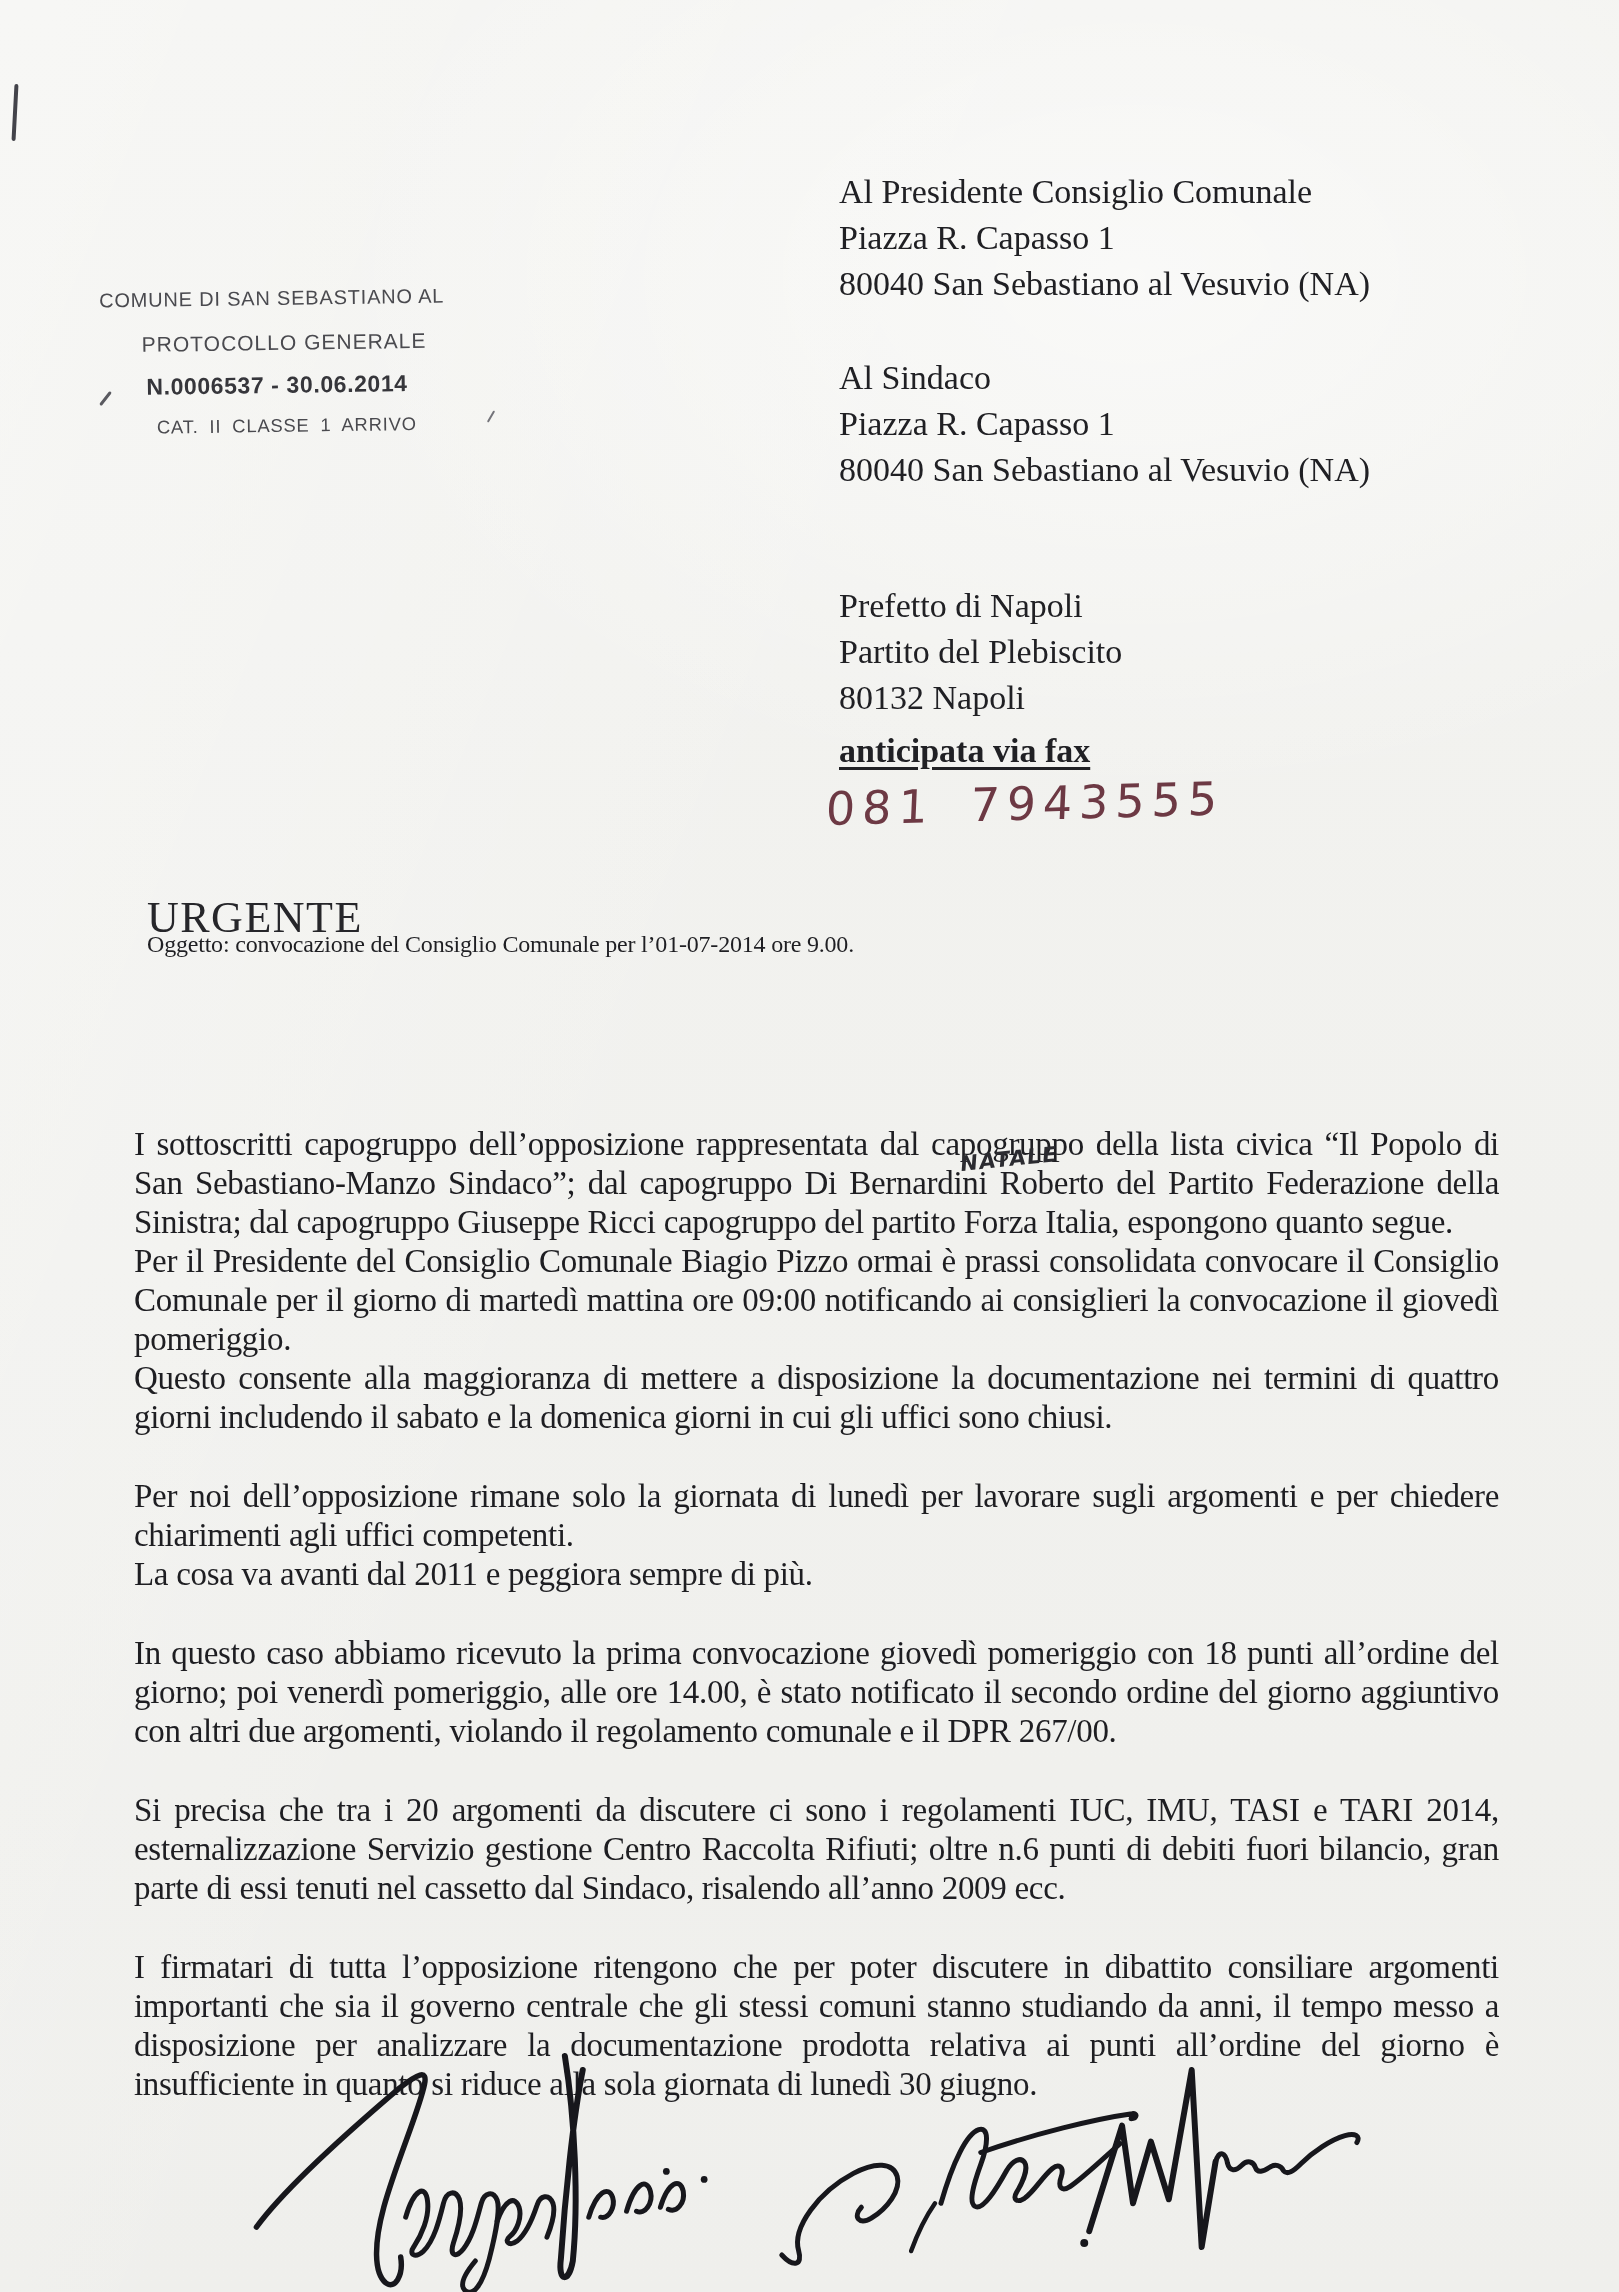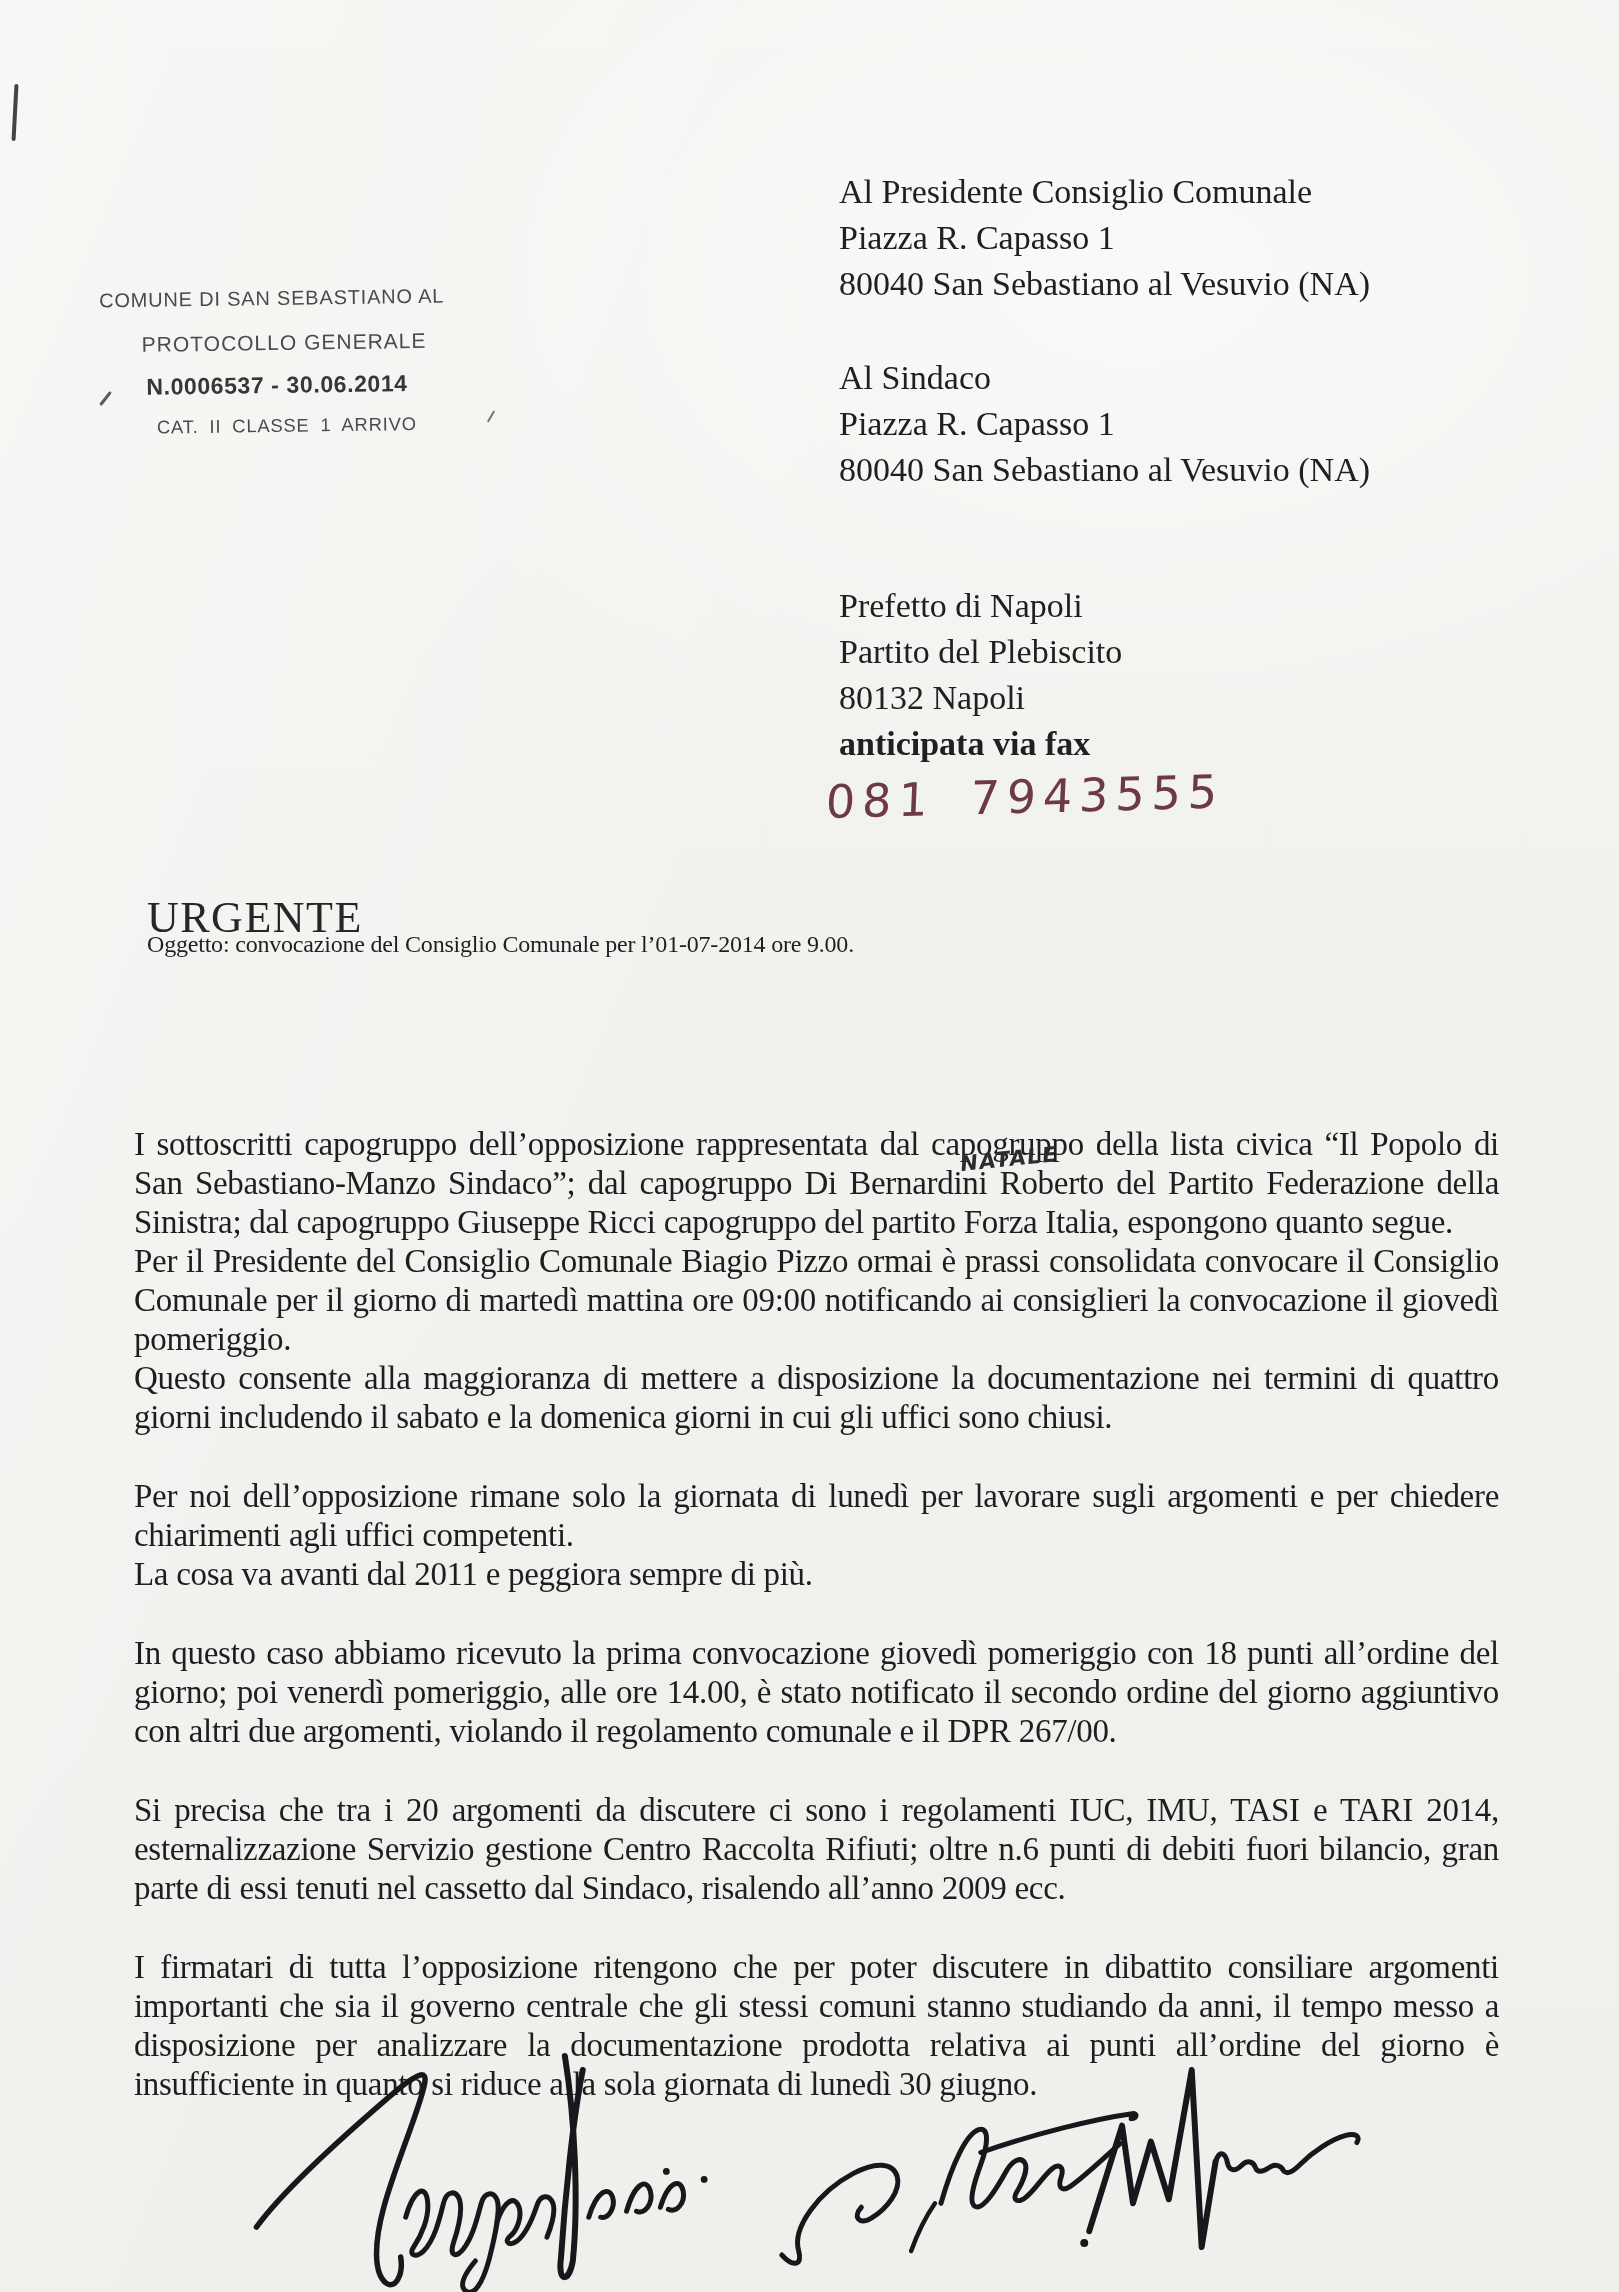--- a/index.html
+++ b/index.html
@@ -40,21 +40,21 @@
 
   
   .recipients {
     position:absolute; left:839px; top:169px;
     font-size:34px; line-height:46px; color:#202024;
     width:637px;
   }
   .addr div { white-space:nowrap; }
   .addr2 { margin-top:48px; }
   .addr3 { margin-top:90px; }
-  .faxnote { font-weight:bold; text-decoration-thickness:2.5px; text-underline-offset:5px; }
+  .faxnote { font-weight:bold; text-decoration:underline; text-decoration-thickness:2.5px; text-underline-offset:5px;margin-top:7px; }
   .faxnum {
     font-family:"DejaVu Sans", sans-serif;
     font-size:46px; color:#6d3944;
     letter-spacing:7px; word-spacing:14px;
     transform:rotate(-1.5deg) skewX(-4deg);
     transform-origin:left top;
     margin:12px 0 0 -12px;
   }
 
   .urgente {

